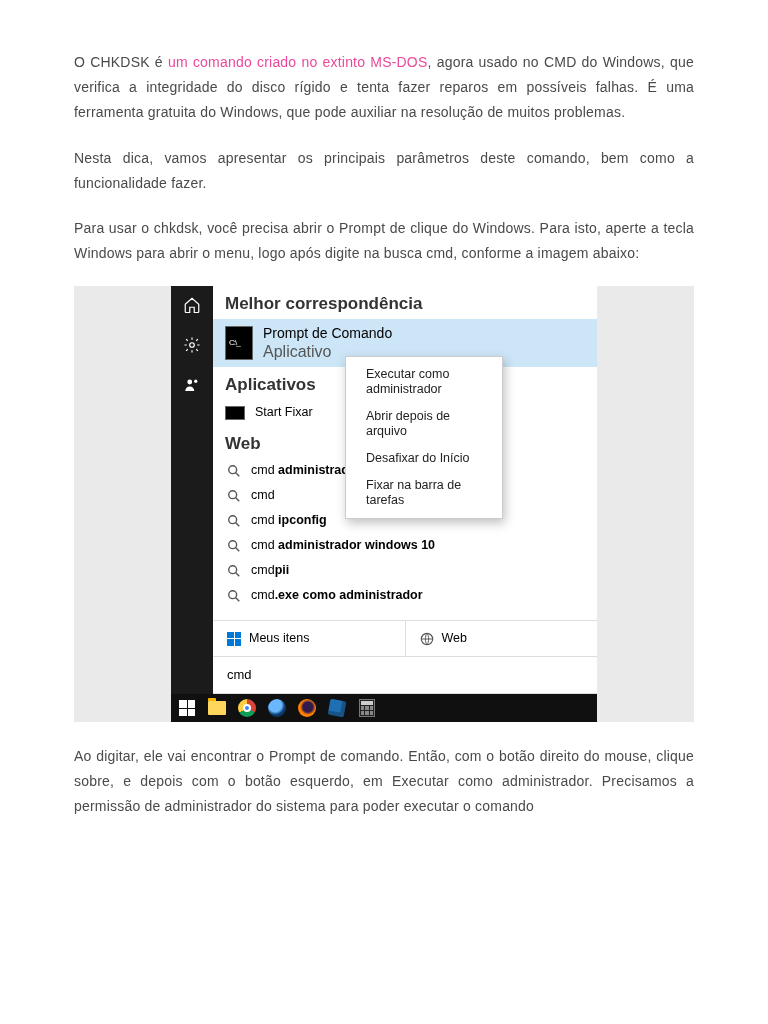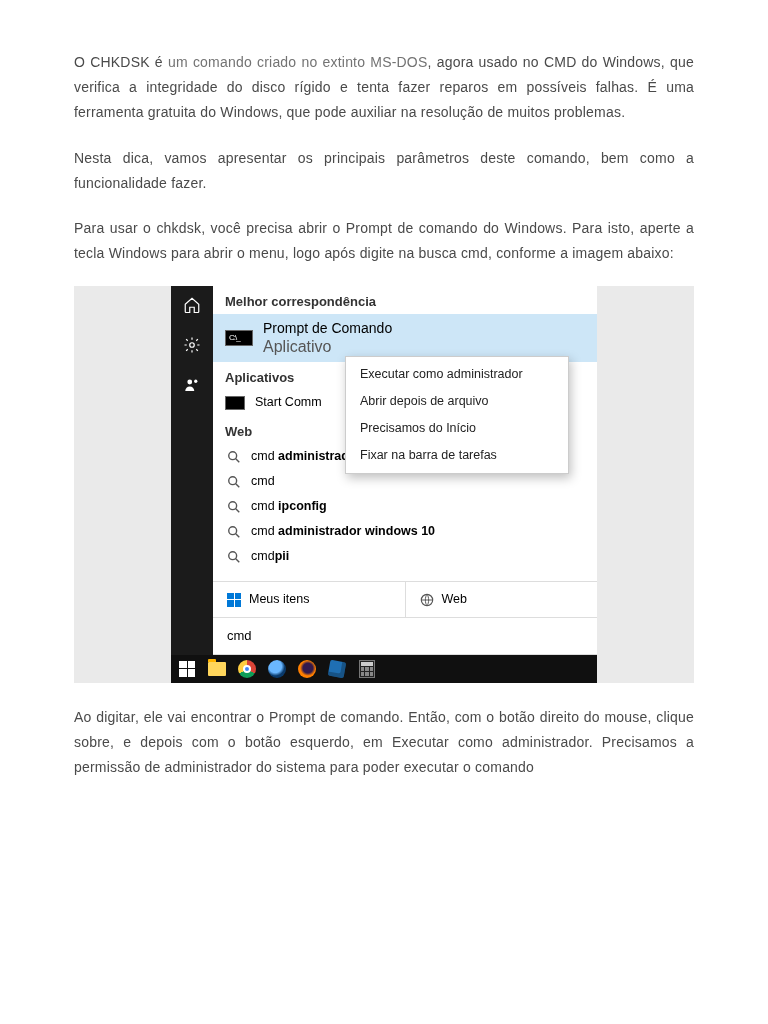--- a/index.html
+++ b/index.html
@@ -8,21 +8,21 @@
     width: 768px;
     height: 1024px;
     font-family: Arial, Helvetica, sans-serif;
     color: #4a4a4a;
     font-size: 14px;
     line-height: 1.8;
     padding: 50px 74px 0 74px;
     overflow: hidden;
   }
   p.doc { text-align: justify; margin-bottom: 20px; letter-spacing: 0.2px; }
-  a.link { color: #737373; text-decoration: none; }
+  a.link { color: #ec4899; text-decoration: none; }
   .shot-wrap {
     background: #eaeaea;
     padding: 0;
     margin: 10px 0 22px 0;
     display: flex;
     justify-content: center;
   }
   .shot {
     width: 426px;
     background: #fff;
@@ -33,38 +33,38 @@
     line-height: 1.2;
   }
   .rail {
     position: absolute; left: 0; top: 0; bottom: 28px;
     width: 42px; background: #1b1b1b;
     display: flex; flex-direction: column; align-items: center;
     padding-top: 10px; gap: 18px;
   }
   .rail svg { width: 18px; height: 18px; }
   .pane { margin-left: 42px; }
-  .sec-hdr { padding: 8px 12px 4px 12px; font-size: 13px; color: #333; font-weight: 600; }
+  .sec-hdr { padding: 8px 12px 4px 12px; font-size: 17px; color: #333; font-weight: 600; }
   .best {
     background: #cde6f7;
     display: flex; align-items: center; gap: 10px;
     padding: 6px 12px;
   }
   .cmd-ico {
-    width: 28px; height: 16px; background: #000; border: 1px solid #666;
+    width: 28px; height: 34px; background: #000; border: 1px solid #666;
     display: flex; align-items: center; justify-content: flex-start;
     color: #fff; font-size: 8px; padding-left: 3px; letter-spacing: -1px;
   }
   .best .ttl { font-size: 14px; color: #000000; }
   .best .sub { font-size: 16px; color: #555; }
   .ctx {
-    position: absolute; left: 174px; top: 70px; width: 224px;
+    position: absolute; left: 174px; top: 70px; width: 158px;
     background: #fff; border: 1px solid #ccc;
     box-shadow: 2px 4px 10px rgba(0,0,0,.25);
-    padding: 4px 0; z-index: 5;
+    padding: 4px 6px; z-index: 5;
   }
   .ctx div { padding: 6px 14px; font-size: 12.5px; color: #222; }
   .apps-row {
     display: flex; align-items: center; gap: 10px;
     padding: 6px 12px;
   }
   .black-ico {
     width: 20px; height: 14px; background: #000; border: 1px solid #666;
   }
   .srch-row {
@@ -115,21 +115,21 @@
 </style>
 </head>
 <body>
 
 <p class="doc">
   <span>O CHKDSK é </span><a class="link" href="#">um comando criado no extinto MS-DOS</a><span>, agora usado no CMD do Windows, que verifica a integridade do disco rígido e tenta fazer reparos em possíveis falhas. É uma ferramenta gratuita do Windows, que pode auxiliar na resolução de muitos problemas.</span>
 </p>
 
 <p class="doc">Nesta dica, vamos apresentar os principais parâmetros deste comando, bem como a funcionalidade fazer.</p>
 
-<p class="doc">Para usar o chkdsk, você precisa abrir o Prompt de comando do Windows. Para isto, aperte a tecla Windows para abrir o menu, logo após digite na busca cmd, conforme a imagem abaixo:</p>
+<p class="doc">Para usar o chkdsk, você precisa abrir o Prompt de clique do Windows. Para isto, aperte a tecla Windows para abrir o menu, logo após digite na busca cmd, conforme a imagem abaixo:</p>
 
 <div class="shot-wrap">
   <div class="shot">
 
     <div class="rail">
       <span>
         <svg viewBox="0 0 24 24">
             <path d="M3 11l9-8 9 8v10a1 1 0 0 1-1 1h-5v-7h-6v7H4a1 1 0 0 1-1-1z" fill="none" stroke="#fff" stroke-width="1.6"></path>
           </svg>
       </span>
@@ -154,21 +154,21 @@
         <div class="cmd-ico">C:\_</div>
         <div>
           <div class="ttl">Prompt de Comando</div>
           <div class="sub">Aplicativo</div>
         </div>
       </div>
 
       <div class="sec-hdr">Aplicativos</div>
       <div class="apps-row">
         <div class="black-ico"></div>
-        <span>Start Comm</span>
+        <span>Start Fixar</span>
       </div>
 
       <div class="sec-hdr">Web</div>
 
       <div class="srch-row">
         <svg class="mag" viewBox="0 0 16 16">
             <circle cx="6.5" cy="6.5" r="4.5"></circle>
             <line x1="10" y1="10" x2="14" y2="14"></line>
           </svg>
         <span><span>cmd </span><b>administrador</b></span>
@@ -193,20 +193,27 @@
             <line x1="10" y1="10" x2="14" y2="14"></line>
           </svg>
         <span><span>cmd </span><b>administrador windows 10</b></span>
       </div>
       <div class="srch-row">
         <svg class="mag" viewBox="0 0 16 16">
             <circle cx="6.5" cy="6.5" r="4.5"></circle>
             <line x1="10" y1="10" x2="14" y2="14"></line>
           </svg>
         <span><span>cmd</span><b>pii</b></span>
+      </div>
+      <div class="srch-row">
+        <svg class="mag" viewBox="0 0 16 16">
+            <circle cx="6.5" cy="6.5" r="4.5"></circle>
+            <line x1="10" y1="10" x2="14" y2="14"></line>
+          </svg>
+        <span><span>cmd</span><b>.exe como administrador</b></span>
       </div>
 
       <div class="tabs">
         <div class="tab">
           <div class="win-logo">
               <div></div>
               <div></div>
               <div></div>
               <div></div>
             </div>
@@ -220,21 +227,21 @@
           <span>Web</span>
         </div>
       </div>
 
       <div class="query">cmd</div>
     </div>
 
     <div class="ctx">
       <div>Executar como administrador</div>
       <div>Abrir depois de arquivo</div>
-      <div>Precisamos do Início</div>
+      <div>Desafixar do Início</div>
       <div>Fixar na barra de tarefas</div>
     </div>
 
     <div class="taskbar">
       <div class="tb-ico">
         <div class="tb-start">
             <div></div>
             <div></div>
             <div></div>
             <div></div>

